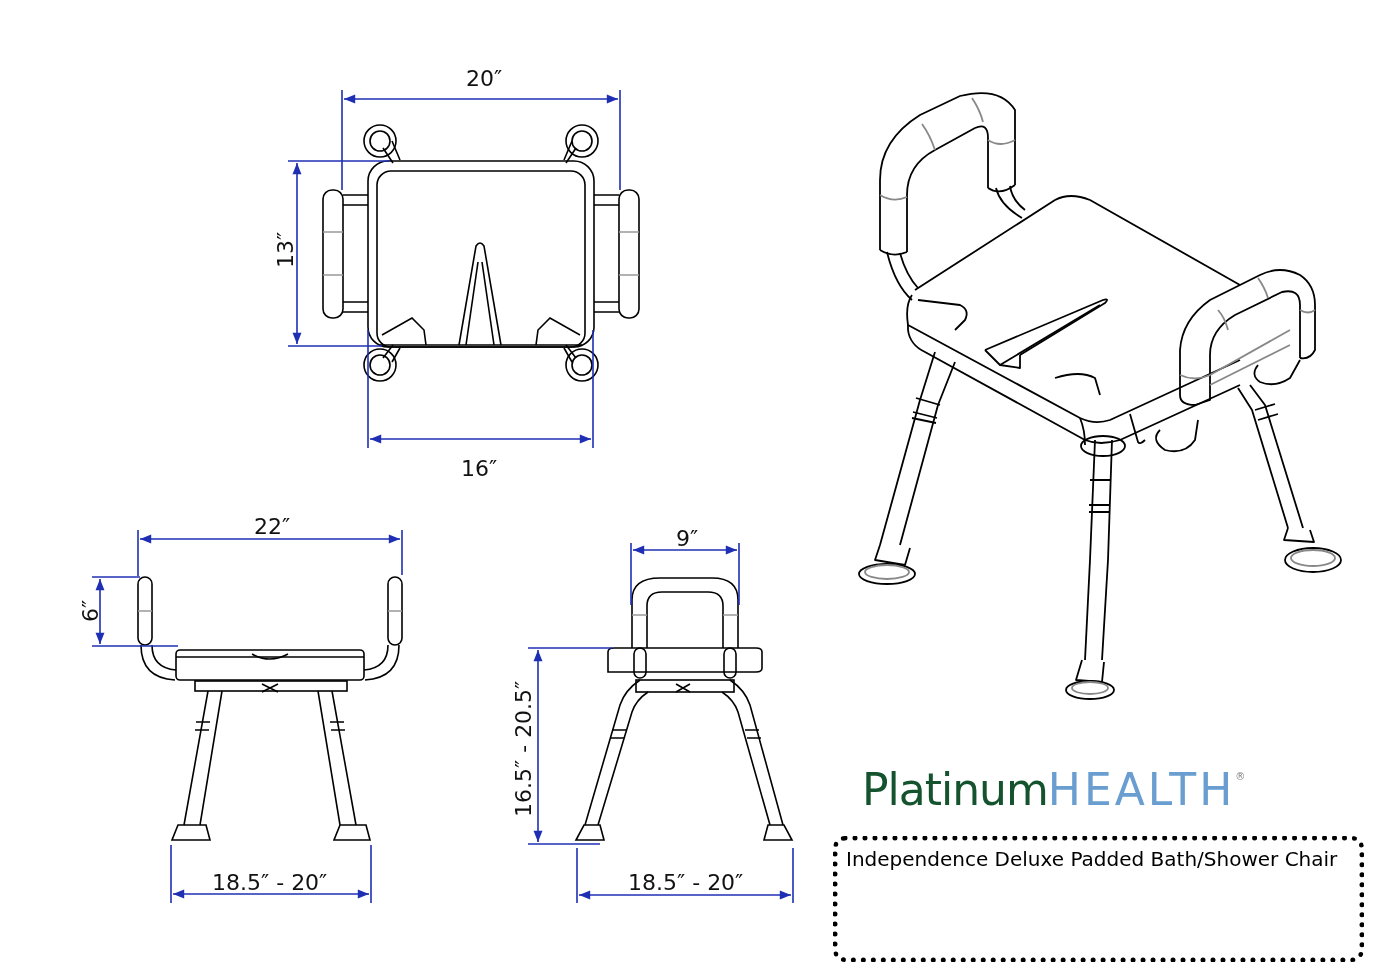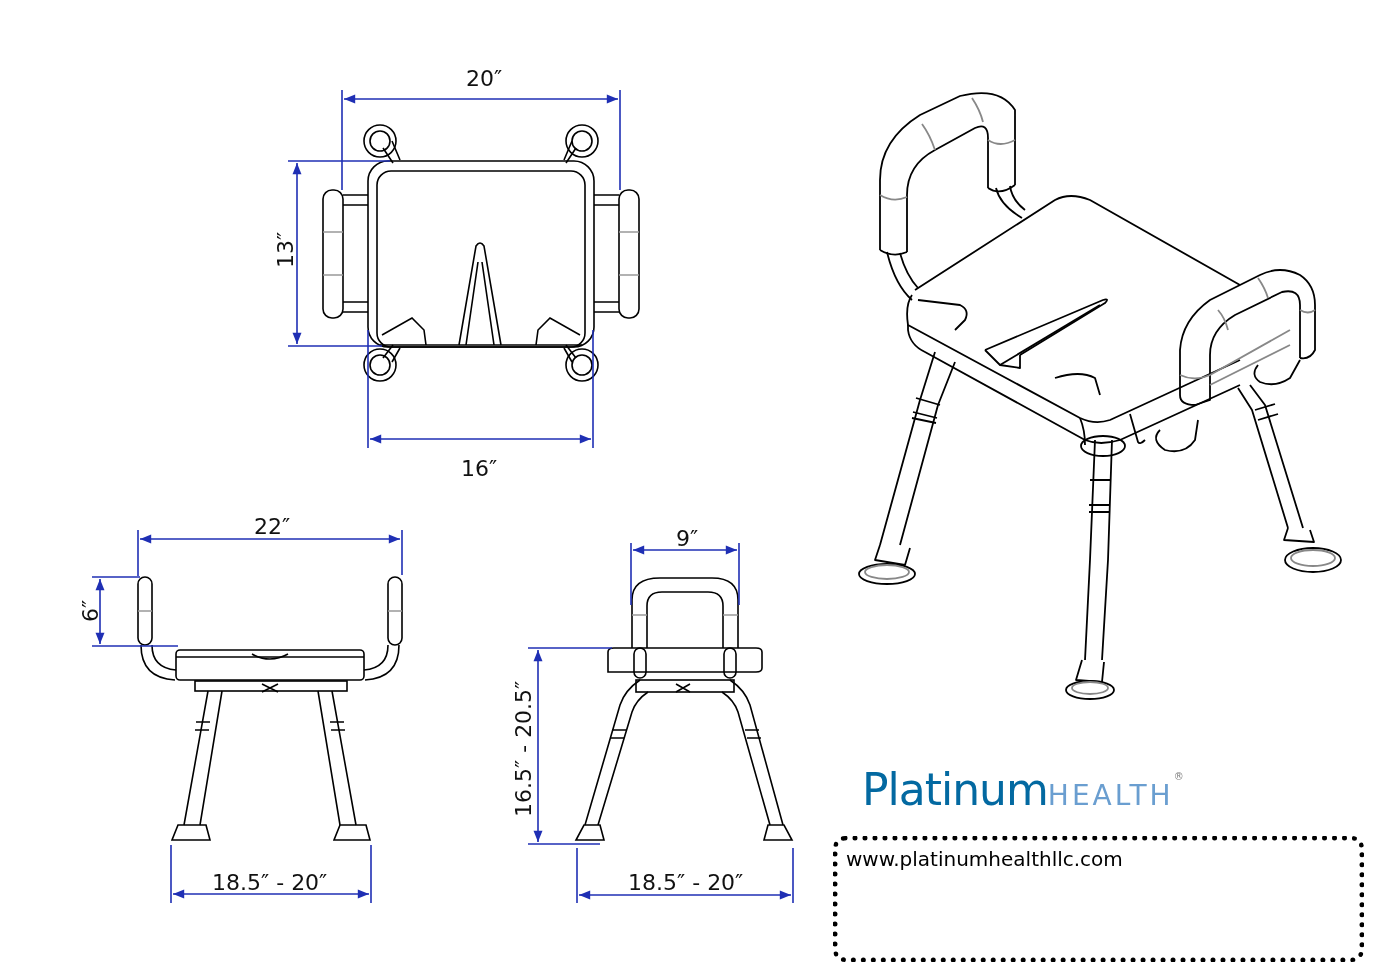--- a/index.html
+++ b/index.html
@@ -1,22 +1,22 @@
 <!DOCTYPE html>
 <html><head>
 <meta charset="utf-8">
 <style>
   html, body { margin:0; padding:0; background:#ffffff; }
   body { width:1376px; height:968px; position:relative; overflow:hidden; font-family:"DejaVu Sans", sans-serif; }
   svg.draw { position:absolute; left:0; top:0; }
   .dim-label { position:absolute; font-family:"DejaVu Sans", sans-serif; font-size:22px; color:#111; white-space:nowrap; line-height:1; }
   .dim-label.vert { transform-origin:left top; transform:rotate(-90deg); }
   .logo { position:absolute; left:862px; top:768px; white-space:nowrap; line-height:1; }
-  .logo .plat { font-family:"DejaVu Sans", sans-serif; font-size:44px; color:#0369a1; letter-spacing:-1px; }
-  .logo .health { font-family:"DejaVu Sans", sans-serif; font-size:28px; color:#6a9ed0; letter-spacing:3px; }
+  .logo .plat { font-family:"DejaVu Sans", sans-serif; font-size:44px; color:#14532d; letter-spacing:-1px; }
+  .logo .health { font-family:"DejaVu Sans", sans-serif; font-size:44px; color:#6a9ed0; letter-spacing:3px; }
   .logo .reg { font-size:10px; color:#7f7f7f; vertical-align:top; position:relative; top:4px; }
   .infobox { position:absolute; left:833px; top:836px; width:531px; height:126px; border:5px dotted #000; border-radius:12px; box-sizing:border-box; padding:4px 0 0 8px; }
   .infobox .line { font-family:"DejaVu Sans", sans-serif; font-size:20px; color:#000; line-height:29px; white-space:nowrap; }
 </style>
 </head>
 <body>
 
 <svg class="draw" width="1376" height="968" viewBox="0 0 1376 968" xmlns="http://www.w3.org/2000/svg">
   <defs>
     <marker id="arr" viewBox="0 0 10 10" refX="10" refY="5" markerWidth="9" markerHeight="7" orient="auto-start-reverse">
@@ -181,14 +181,14 @@
 
 <div class="dim-label" style="left:676px; top:528px;">9″</div>
 <div class="dim-label vert" style="left:513px; top:817px;">16.5″ - 20.5″</div>
 <div class="dim-label" style="left:628px; top:872px;">18.5″ - 20″</div>
 
 <div class="logo">
   <span class="plat">Platinum</span><span class="health">HEALTH</span><span class="reg">®</span>
 </div>
 
 <div class="infobox">
-  <div class="line">www.platinumhealthllc.com</div>
+  <div class="line">Independence Deluxe Padded Bath/Shower Chair</div>
 </div>
 
 </body></html>

